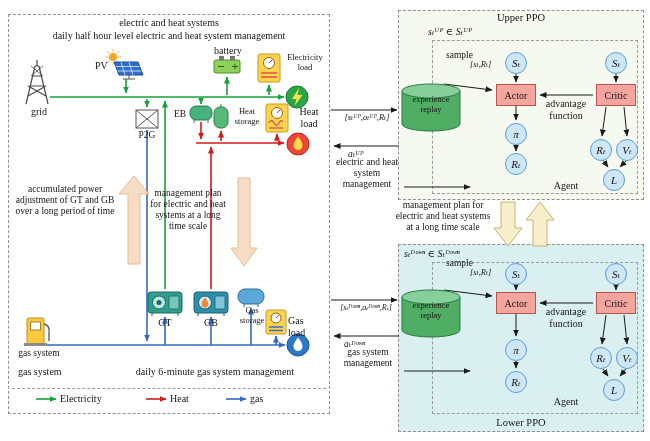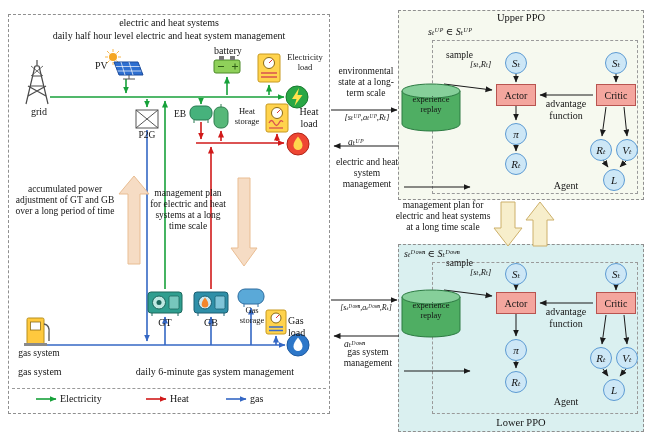--- a/index.html
+++ b/index.html
@@ -257,23 +257,22 @@
   <div class="lbl f9" style="left:288px;top:315px;width:24px">Gas load</div>
   <div class="lbl ctr f95" style="left:14px;top:348px;width:50px">gas system</div>
 
   <div class="lbl" style="left:18px;top:366px">gas system</div>
   <div class="lbl ctr" style="left:108px;top:366px;width:214px">daily 6-minute gas system management</div>
 
   <div class="lbl" style="left:60px;top:393px">Electricity</div>
   <div class="lbl" style="left:170px;top:393px">Heat</div>
   <div class="lbl" style="left:250px;top:393px">gas</div>
 
-  <div class="lbl ctr f95" style="left:332px;top:66px;width:68px">environmental state at a long-term scale</div>
   <div class="lbl ctr f85 it" style="left:332px;top:113px;width:70px">[sₜᵁᴾ,aₜᵁᴾ,Rₜ]</div>
-  <div class="lbl f95 it" style="left:348px;top:137px">aₜᵁᴾ</div>
+  <div class="lbl f95 it" style="left:348px;top:149px">aₜᵁᴾ</div>
   <div class="lbl ctr f95" style="left:334px;top:157px;width:66px">electric and heat system management</div>
 
   <div class="lbl ctr f95" style="left:394px;top:200px;width:98px">management plan for electric and heat systems at a long time scale</div>
 
   <div class="lbl ctr f8 it" style="left:326px;top:303px;width:80px">[sₜᴰᵒʷⁿ,aₜᴰᵒʷⁿ,Rₜ]</div>
   <div class="lbl f95 it" style="left:344px;top:339px">aₜᴰᵒʷⁿ</div>
   <div class="lbl ctr f95" style="left:336px;top:347px;width:64px">gas system management</div>
 
   <div class="lbl ctr f105" style="left:398px;top:12px;width:246px">Upper PPO</div>
   <div class="lbl f9 it" style="left:428px;top:26px">sₜᵁᴾ ∈ Sₜᵁᴾ</div>

